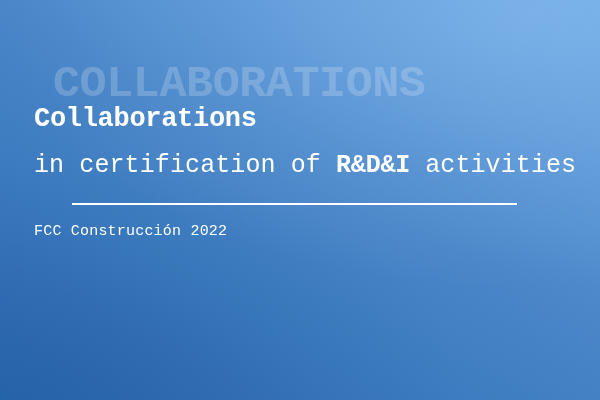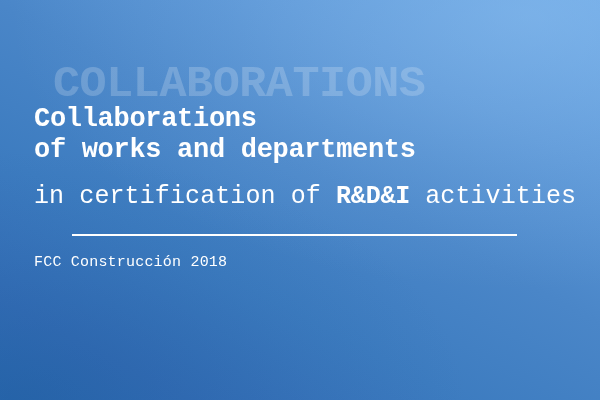--- a/index.html
+++ b/index.html
@@ -117,23 +117,22 @@
 <body>
 
 <div class="slide">
 
   <div class="watermark">COLLABORATIONS</div>
 
   <div class="content">
 
     <h1 class="headline">
       <span class="line">Collaborations</span>
-      <span class="line">of works and departments</span>
     </h1>
 
     <div class="subhead"><span>in certification of </span><span class="strong">R&amp;D&amp;I</span><span> activities</span></div>
 
     <hr class="rule">
 
-    <div class="footer">FCC Construcción 2018</div>
+    <div class="footer">FCC Construcción 2022</div>
 
   </div>
 </div>
 
 </body></html>

